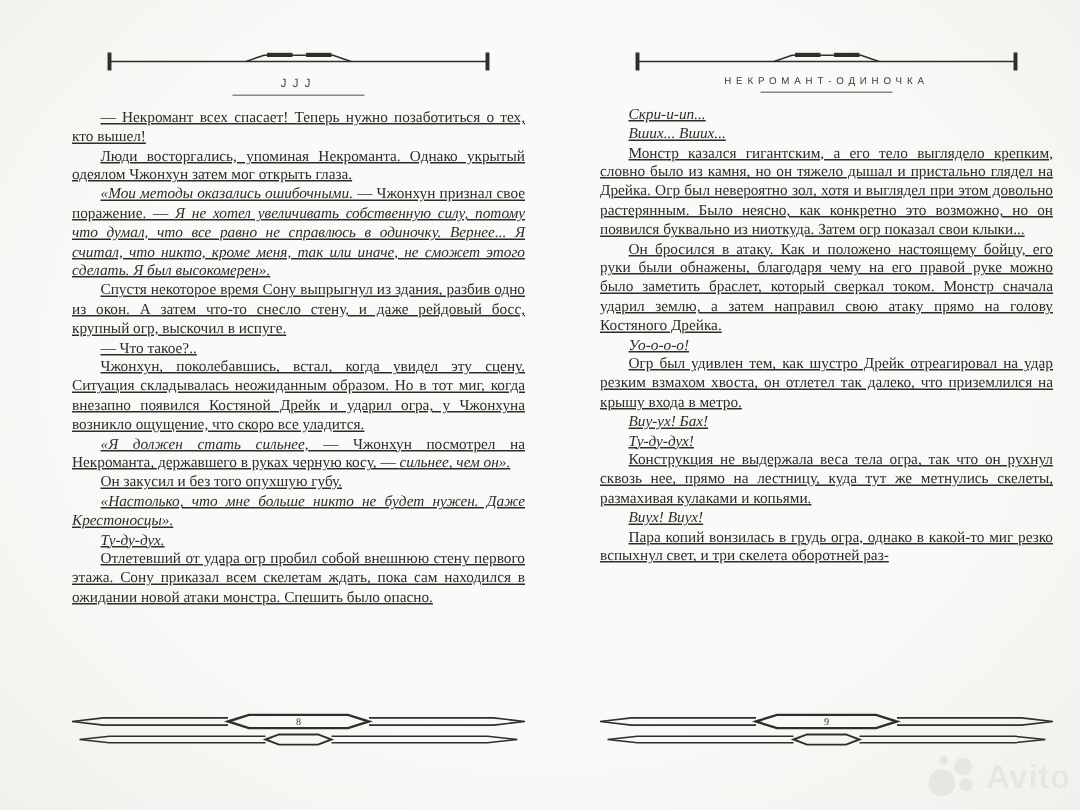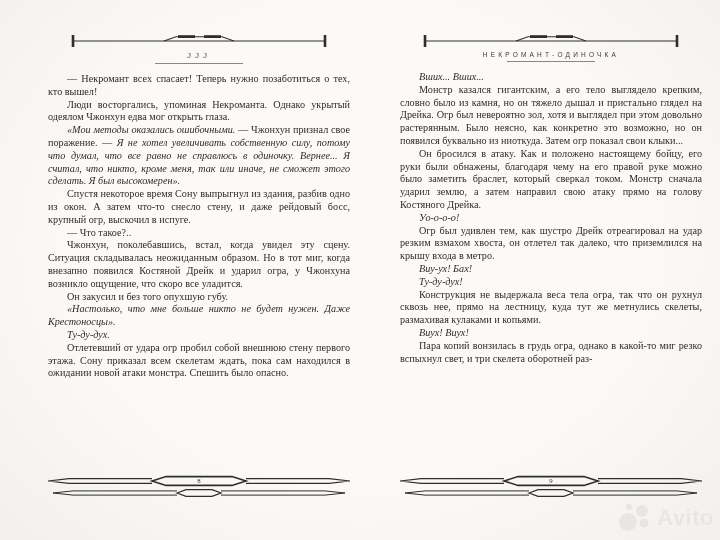--- a/index.html
+++ b/index.html
@@ -19,21 +19,21 @@
   .running-head{
     font-family:"Liberation Sans", sans-serif;
     font-size:6.5px;letter-spacing:3.2px;color:#3c3a37;
     margin-top:1px;white-space:nowrap;
   }
   .running-head.glyphs{font-size:8px;letter-spacing:4px;color:#55524e;}
   .head-underline{width:88px;height:1px;background:#8a8884;margin:3px auto 0;}
   .page-body{
     flex:1 1 auto;margin-top:9px;padding:0 10px;
     font-size:10.2px;line-height:12.8px;color:#2e2c29;
-    text-align:justify;hyphens:auto;-webkit-hyphens:auto;
+    text-align:justify;hyphens:auto;text-decoration:underline;-webkit-hyphens:auto;
   }
   .page-body p.para{margin:0;text-indent:19px;}
   .page-body em{font-style:italic;}
   .page-footer{flex:0 0 auto;margin-top:auto;text-align:center;}
   .orn-foot{display:block;margin:0 auto;}
   .orn-stroke{stroke:#2f2e2b;fill:none;}
   .orn-fill{fill:#2f2e2b;}
   .pagenum{
     font-family:"Liberation Serif", serif;font-size:6.8px;fill:#3a3835;
   }
@@ -60,25 +60,26 @@
       <line class="orn-stroke" x1="257" y1="5" x2="257" y2="17" stroke-width="2.6"></line>
       <path class="orn-stroke" d="M96 11 L108 6.8 H154 L166 11" stroke-width="1.1"></path>
       <rect class="orn-fill" x="110" y="5.2" width="17" height="2.8"></rect>
       <rect class="orn-fill" x="136" y="5.2" width="17" height="2.8"></rect>
     </svg>
     <div class="running-head glyphs">JJJ</div>
     <div class="head-underline"></div>
   </header>
   <div class="page-body" id="left-body">
       <p class="para"><span>— Некромант всех спасает! Теперь нужно позаботиться о тех, кто вышел!</span></p>
-      <p class="para"><span>Люди восторгались, упоминая Некроманта. Однако укрытый одеялом Чжонхун едва мог открыть глаза.</span></p>
+      <p class="para"><span>Люди восторгались, упоминая Некроманта. Однако укрытый одеялом Чжонхун затем мог открыть глаза.</span></p>
       <p class="para"><em>«Мои методы оказались ошибочными.</em><span> — Чжонхун признал свое поражение. — </span><em>Я не хотел увеличивать собственную силу, потому что думал, что все равно не справлюсь в одиночку. Вернее... Я считал, что никто, кроме меня, так или иначе, не сможет этого сделать. Я был высокомерен».</em></p>
       <p class="para"><span>Спустя некоторое время Сону выпрыгнул из здания, разбив одно из окон. А затем что-то снесло стену, и даже рейдовый босс, крупный огр, выскочил в испуге.</span></p>
       <p class="para"><span>— Что такое?..</span></p>
       <p class="para"><span>Чжонхун, поколебавшись, встал, когда увидел эту сцену. Ситуация складывалась неожиданным образом. Но в тот миг, когда внезапно появился Костяной Дрейк и ударил огра, у Чжонхуна возникло ощущение, что скоро все уладится.</span></p>
+      <p class="para"><em>«Я должен стать сильнее,</em><span> — Чжонхун посмотрел на Некроманта, державшего в руках черную косу, — </span><em>сильнее, чем он».</em></p>
       <p class="para"><span>Он закусил и без того опухшую губу.</span></p>
       <p class="para"><em>«Настолько, что мне больше никто не будет нужен. Даже Крестоносцы».</em></p>
       <p class="para"><em>Ту-ду-дух.</em></p>
       <p class="para"><span>Отлетевший от удара огр пробил собой внешнюю стену первого этажа. Сону приказал всем скелетам ждать, пока сам находился в ожидании новой атаки монстра. Спешить было опасно.</span></p>
     </div>
   <footer class="page-footer">
     <svg class="orn-foot" width="308" height="26" viewBox="0 0 308 26">
       <path class="orn-stroke" d="M3 7 L24 4.6 H107 M3 7 L24 9.4 H107" stroke-width="1.1"></path>
       <path class="orn-stroke" d="M305 7 L284 4.6 H201 M305 7 L284 9.4 H201" stroke-width="1.1"></path>
       <path class="orn-stroke" d="M107 7 L121 2.6 H187 L201 7 L187 11.4 H121 Z" stroke-width="1.6"></path>
@@ -97,20 +98,21 @@
       <line class="orn-stroke" x1="5" y1="5" x2="5" y2="17" stroke-width="2.6"></line>
       <line class="orn-stroke" x1="257" y1="5" x2="257" y2="17" stroke-width="2.6"></line>
       <path class="orn-stroke" d="M96 11 L108 6.8 H154 L166 11" stroke-width="1.1"></path>
       <rect class="orn-fill" x="110" y="5.2" width="17" height="2.8"></rect>
       <rect class="orn-fill" x="136" y="5.2" width="17" height="2.8"></rect>
     </svg>
     <div class="running-head">НЕКРОМАНТ-ОДИНОЧКА</div>
     <div class="head-underline"></div>
   </header>
   <div class="page-body" id="right-body">
+      <p class="para"><em>Скри-и-ип...</em></p>
       <p class="para"><em>Вших... Вших...</em></p>
       <p class="para"><span>Монстр казался гигантским, а его тело выглядело крепким, словно было из камня, но он тяжело дышал и пристально глядел на Дрейка. Огр был невероятно зол, хотя и выглядел при этом довольно растерянным. Было неясно, как конкретно это возможно, но он появился буквально из ниоткуда. Затем огр показал свои клыки...</span></p>
       <p class="para"><span>Он бросился в атаку. Как и положено настоящему бойцу, его руки были обнажены, благодаря чему на его правой руке можно было заметить браслет, который сверкал током. Монстр сначала ударил землю, а затем направил свою атаку прямо на голову Костяного Дрейка.</span></p>
       <p class="para"><em>Уо-о-о-о!</em></p>
       <p class="para"><span>Огр был удивлен тем, как шустро Дрейк отреагировал на удар резким взмахом хвоста, он отлетел так далеко, что приземлился на крышу входа в метро.</span></p>
       <p class="para"><em>Виу-ух! Бах!</em></p>
       <p class="para"><em>Ту-ду-дух!</em></p>
       <p class="para"><span>Конструкция не выдержала веса тела огра, так что он рухнул сквозь нее, прямо на лестницу, куда тут же метнулись скелеты, размахивая кулаками и копьями.</span></p>
       <p class="para"><em>Виух! Виух!</em></p>
       <p class="para"><span>Пара копий вонзилась в грудь огра, однако в какой-то миг резко вспыхнул свет, и три скелета оборотней раз-</span></p>

